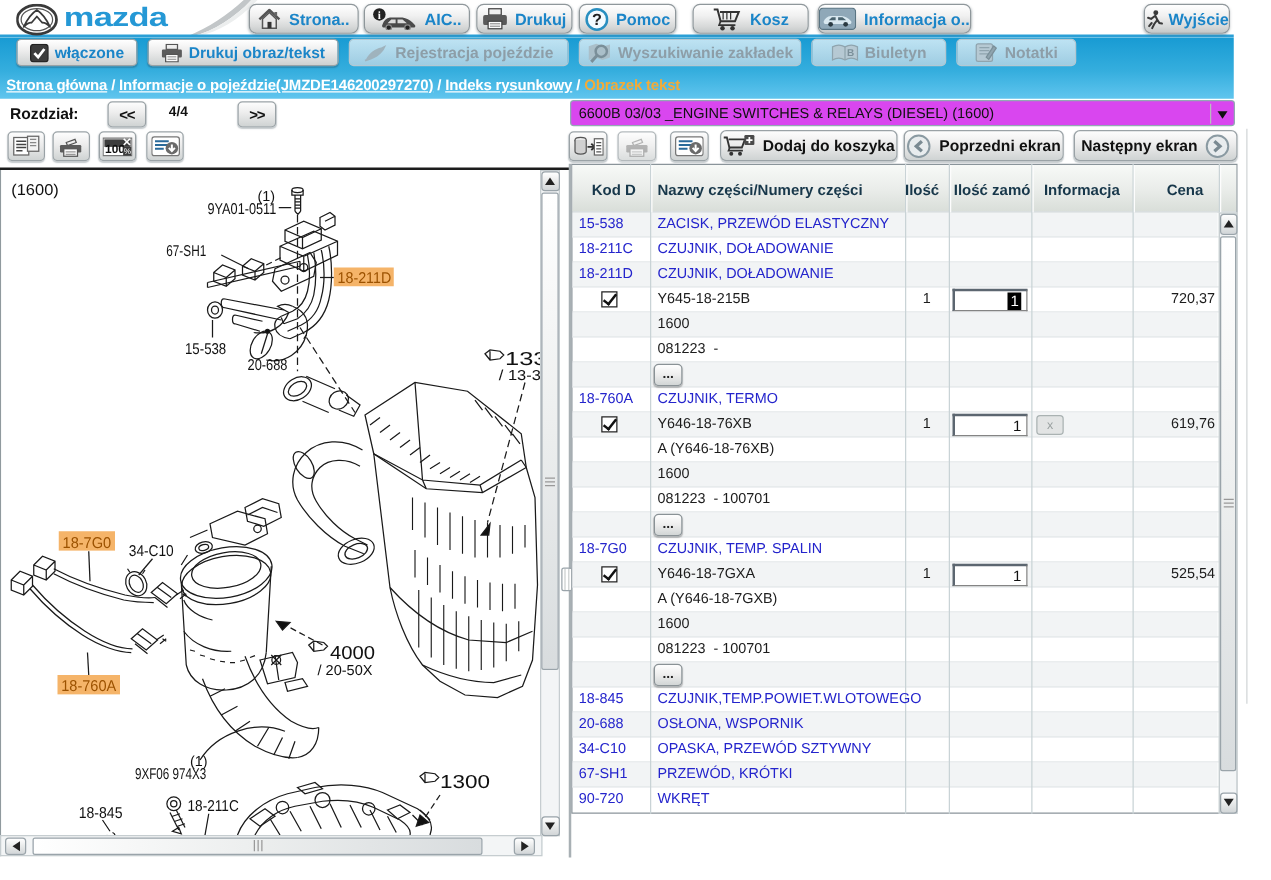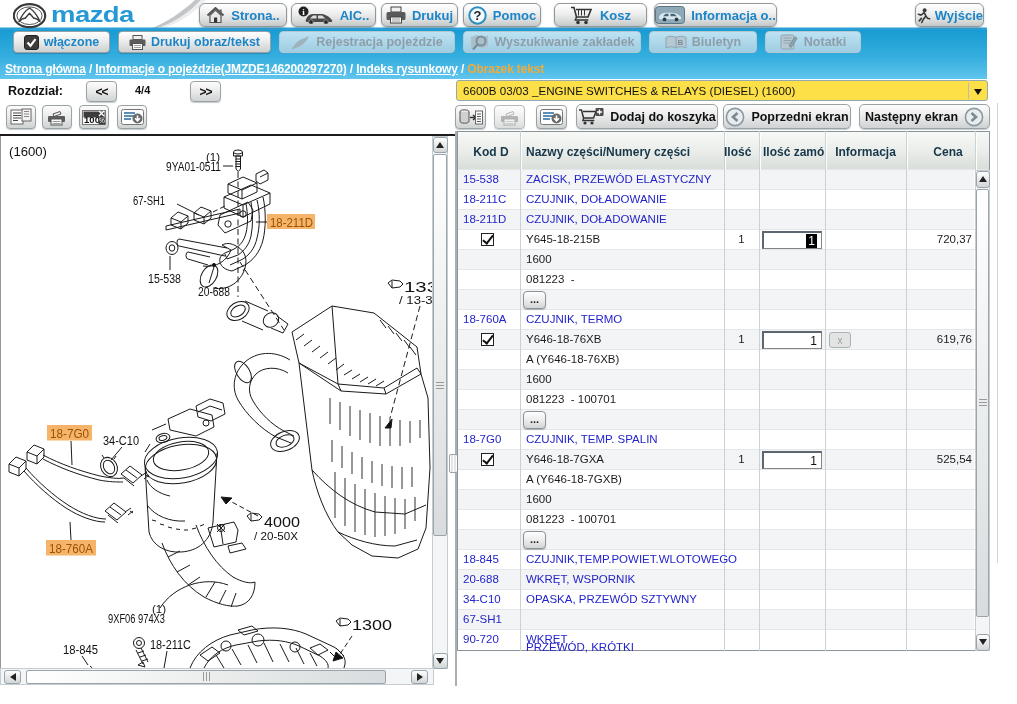--- a/index.html
+++ b/index.html
@@ -162,21 +162,21 @@
   </div>
 
 <div class="a" style="left:5px;top:59px;width:985px;height:16px;white-space:nowrap;letter-spacing:-0.15px">
 <span class="bc">Strona główna</span><span style="color:#fff;font-weight:bold;font-size:12px">  /  </span><span class="bc">Informacje o pojeździe(JMZDE146200297270)</span><span style="color:#fff;font-weight:bold;font-size:12px">  /  </span><span class="bc">Indeks rysunkowy</span><span style="color:#fff;font-weight:bold;font-size:12px">  /  </span><span style="color:#f3ab38;font-weight:bold;font-size:12px">Obrazek tekst</span>
 </div>
 
 <div class="a" style="left:8px;top:84px;font-size:12.5px;font-weight:bold;color:#111">Rozdział:</div>
 <div class="gbtn" style="left:86px;top:81px;width:31px;height:21px;border-radius:4px;font-size:12px;letter-spacing:-1px">&lt;&lt;</div>
 <div class="a" style="left:135px;top:84px;font-size:11px;font-weight:bold;color:#111">4/4</div>
 <div class="gbtn" style="left:190px;top:81px;width:31px;height:21px;border-radius:4px;font-size:12px;letter-spacing:-1px">&gt;&gt;</div>
-<div class="a" style="left:456px;top:80px;width:532px;height:21px;background:#fde047;border:1px solid #93a8b4;border-radius:3px">
+<div class="a" style="left:456px;top:80px;width:532px;height:21px;background:#d946ef;border:1px solid #93a8b4;border-radius:3px">
   <div class="a" style="left:6px;top:3px;font-size:11.6px;color:#111">6600B 03/03 _ENGINE SWITCHES &amp; RELAYS (DIESEL) (1600)</div>
   <div class="a" style="left:511px;top:2px;width:1px;height:16px;background:#b8bcbe"></div>
   <div class="arrow-dn a" style="left:517px;top:8px;border-top-color:#111"></div>
 </div>
 
 <div class="ibtn" style="left:6px;top:105px">
     <svg width="22" height="18" viewBox="0 0 22 18">
       <rect x="1" y="2" width="12" height="14" fill="#fff" stroke="#666"></rect>
       <path d="M3,5 h8 M3,7.5 h8 M3,10 h8 M3,12.5 h5" stroke="#444" stroke-width="1.2"></path>
       <rect x="12" y="1" width="9" height="12" fill="#f2f2f2" stroke="#666"></rect>
@@ -543,25 +543,25 @@
 <div class="blk" style="left:724px;top:453px;width:35px;text-align:center">1</div>
 <div class="inp" style="top:451px">1</div>
 <div class="blk" style="left:906px;top:453px;width:66px;text-align:right">525,54</div>
 <div class="blk" style="left:526px;top:473px">A (Y646-18-7GXB)</div>
 <div class="blk" style="left:526px;top:493px">1600</div>
 <div class="blk" style="left:526px;top:513px">081223&nbsp; - 100701</div>
 <div class="dots" style="top:531px">...</div>
 <div class="lnk" style="left:463px;top:553px">18-845</div>
 <div class="lnk" style="left:526px;top:553px">CZUJNIK,TEMP.POWIET.WLOTOWEGO</div>
 <div class="lnk" style="left:463px;top:573px">20-688</div>
-<div class="lnk" style="left:526px;top:573px">WKRĘT, WSPORNIK</div>
+<div class="lnk" style="left:526px;top:573px">OSŁONA, WSPORNIK</div>
 <div class="lnk" style="left:463px;top:593px">34-C10</div>
 <div class="lnk" style="left:526px;top:593px">OPASKA, PRZEWÓD SZTYWNY</div>
 <div class="lnk" style="left:463px;top:613px">67-SH1</div>
-<div class="lnk" style="left:526px;top:641px">PRZEWÓD, KRÓTKI</div>
+<div class="lnk" style="left:526px;top:613px">PRZEWÓD, KRÓTKI</div>
 <div class="lnk" style="left:463px;top:633px">90-720</div>
 <div class="lnk" style="left:526px;top:633px">WKRĘT</div>
 <div class="sbv" style="left:975px;top:170px;width:15px;height:481px"></div>
 <div class="sbtn" style="left:975.5px;top:170.5px;width:14px;height:17px">
     <div class="arrow-up"></div>
   </div>
 <div class="sthh" style="left:976px;top:189px;width:13px;height:428px"></div>
 <div class="a" style="left:978.5px;top:399px;width:8px;height:1px;background:#999"></div>
 <div class="a" style="left:978.5px;top:402px;width:8px;height:1px;background:#999"></div>
 <div class="a" style="left:978.5px;top:405px;width:8px;height:1px;background:#999"></div>

